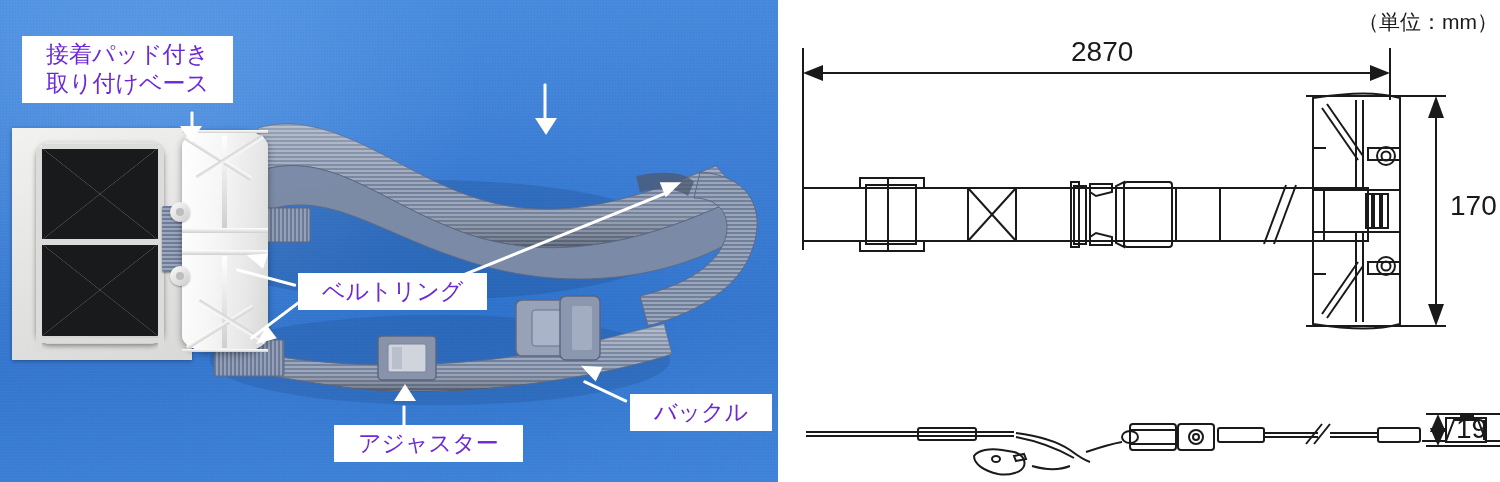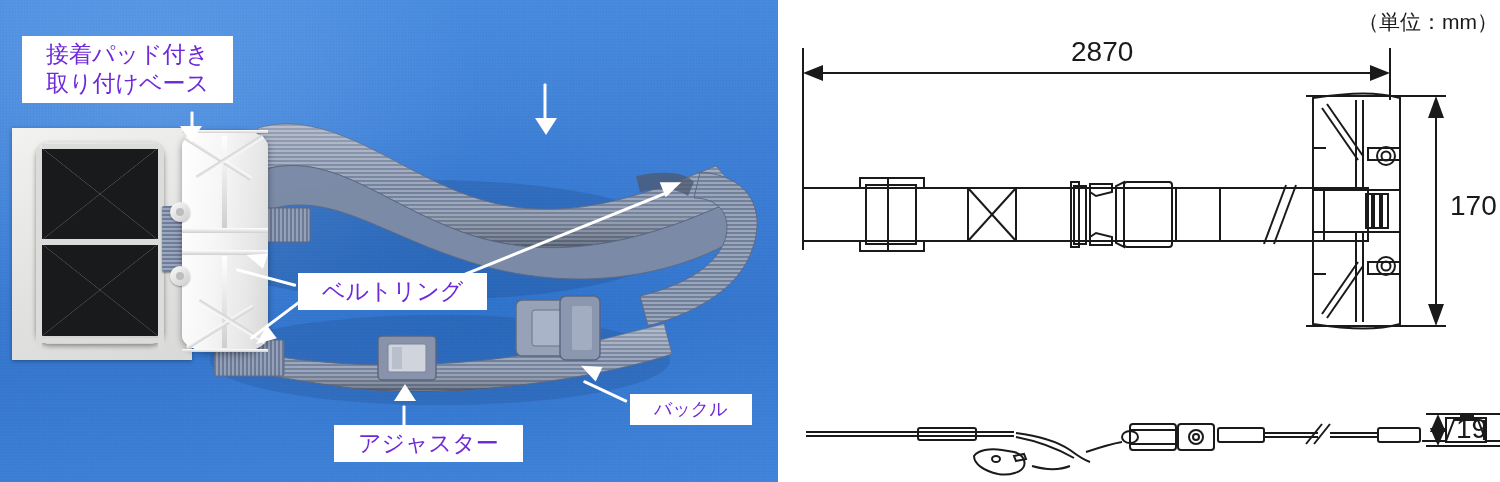--- a/index.html
+++ b/index.html
@@ -188,21 +188,21 @@
     <div class="lead" style="left:296px;top:284px;width:62px;transform:rotate(195deg);"></div>
     <div class="arrowhead" style="left:246px;top:250px;border-top:8px solid transparent;border-bottom:8px solid transparent;border-right:20px solid #fff;transform:rotate(18deg);"></div>
 
     <div class="lead" style="left:300px;top:300px;width:62px;transform:rotate(143deg);"></div>
     <div class="arrowhead" style="left:254px;top:330px;border-top:8px solid transparent;border-bottom:8px solid transparent;border-right:20px solid #fff;transform:rotate(-37deg);"></div>
 
     <div class="calloutbox" style="left:334px;top:425px;font-size:23px;text-align:right;">アジャスター</div>
     <div class="lead" style="left:404px;top:404px;width:24px;transform:rotate(90deg);"></div>
     <div class="arrowhead" style="left:394px;top:384px;border-left:11px solid transparent;border-right:11px solid transparent;border-bottom:17px solid #fff;"></div>
 
-    <div class="calloutbox" style="left:630px;top:394px;font-size:18px;">バックル</div>
+    <div class="calloutbox" style="left:630px;top:394px;font-size:23px;">バックル</div>
     <div class="lead" style="left:627px;top:400px;width:48px;transform:rotate(205deg);"></div>
     <div class="arrowhead" style="left:580px;top:362px;border-top:8px solid transparent;border-bottom:8px solid transparent;border-right:20px solid #fff;transform:rotate(25deg);"></div>
 
   </div>
 
   <div class="draw">
 
     <div class="dtext" style="left:580px;top:8px;font-size:21px;">（単位：mm）</div>
 
     <div class="dtext" style="left:293px;top:36px;font-size:28px;">2870</div>

